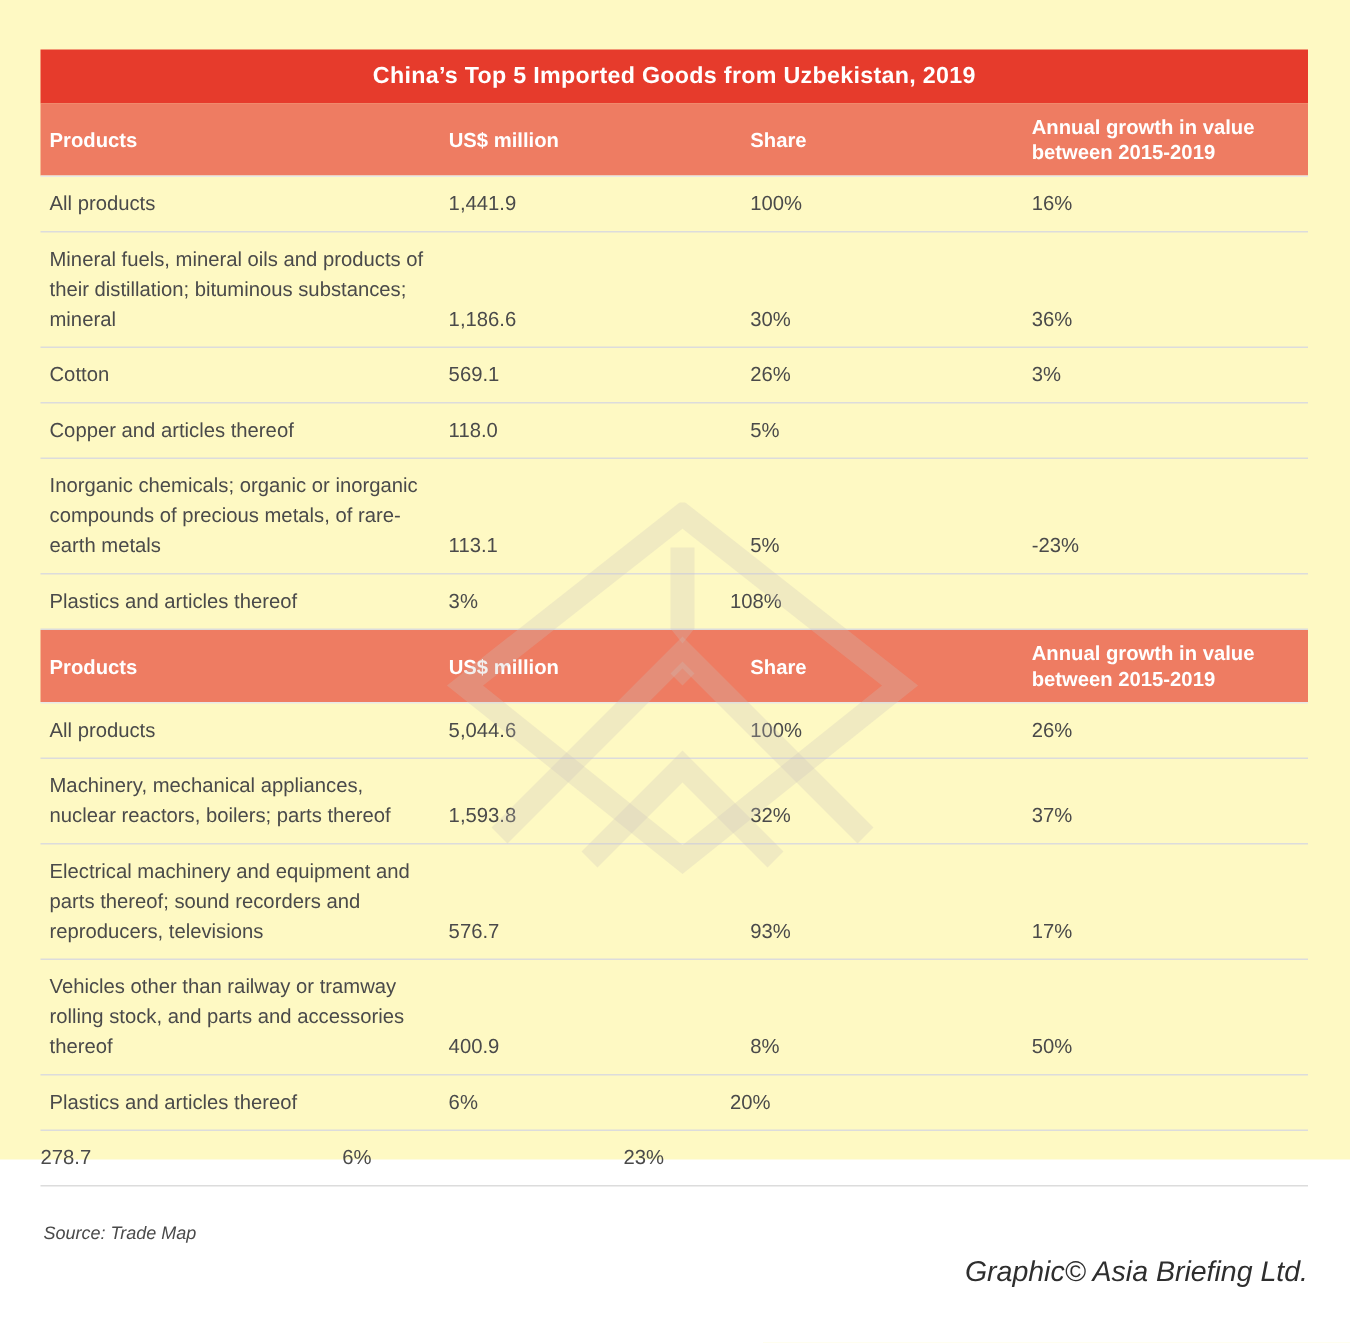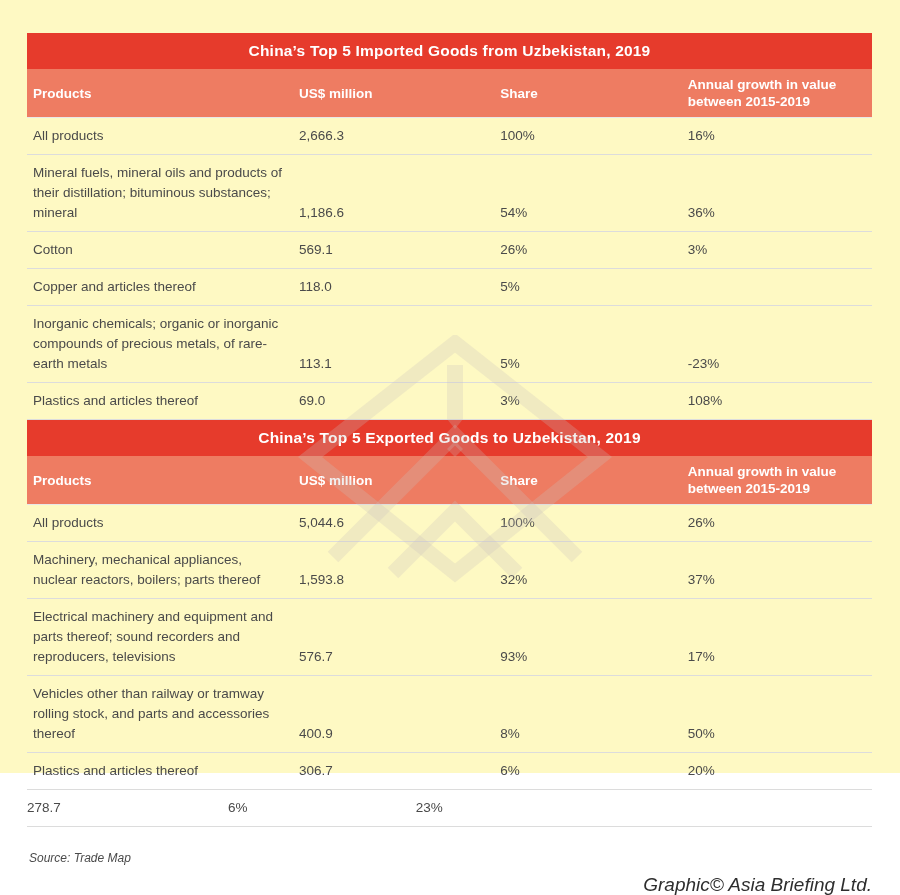--- a/index.html
+++ b/index.html
@@ -94,28 +94,28 @@
       <div class="title-bar">China’s Top 5 Imported Goods from Uzbekistan, 2019</div>
       <div class="col-header">
         <div class="c c1">Products</div>
         <div class="c c2">US$ million</div>
         <div class="c c3">Share</div>
         <div class="c c4">Annual growth in value between 2015-2019</div>
       </div>
       <div class="rows">
         <div class="row">
           <div class="c c1">All products</div>
-          <div class="c c2">2,666.3</div>
+          <div class="c c2">1,441.9</div>
           <div class="c c3">100%</div>
           <div class="c c4">16%</div>
         </div>
         <div class="row">
           <div class="c c1">Mineral fuels, mineral oils and products of their distillation; bituminous substances; mineral</div>
           <div class="c c2">1,186.6</div>
-          <div class="c c3">54%</div>
+          <div class="c c3">30%</div>
           <div class="c c4">36%</div>
         </div>
         <div class="row">
           <div class="c c1">Cotton</div>
           <div class="c c2">569.1</div>
           <div class="c c3">26%</div>
           <div class="c c4">3%</div>
         </div>
         <div class="row">
           <div class="c c1">Copper and articles thereof</div>
@@ -123,29 +123,27 @@
           <div class="c c3">5%</div>
         </div>
         <div class="row">
           <div class="c c1">Inorganic chemicals; organic or inorganic compounds of precious metals, of rare-earth metals</div>
           <div class="c c2">113.1</div>
           <div class="c c3">5%</div>
           <div class="c c4">-23%</div>
         </div>
         <div class="row">
           <div class="c c1">Plastics and articles thereof</div>
-          <div class="c c2">69.0</div>
           <div class="c c3">3%</div>
           <div class="c c4">108%</div>
         </div>
       </div>
     </section>
 
     <section>
-      <div class="title-bar">China’s Top 5 Exported Goods to Uzbekistan, 2019</div>
       <div class="col-header">
         <div class="c c1">Products</div>
         <div class="c c2">US$ million</div>
         <div class="c c3">Share</div>
         <div class="c c4">Annual growth in value between 2015-2019</div>
       </div>
       <div class="rows">
         <div class="row">
           <div class="c c1">All products</div>
           <div class="c c2">5,044.6</div>
@@ -165,21 +163,20 @@
           <div class="c c4">17%</div>
         </div>
         <div class="row">
           <div class="c c1">Vehicles other than railway or tramway rolling stock, and parts and accessories thereof</div>
           <div class="c c2">400.9</div>
           <div class="c c3">8%</div>
           <div class="c c4">50%</div>
         </div>
         <div class="row">
           <div class="c c1">Plastics and articles thereof</div>
-          <div class="c c2">306.7</div>
           <div class="c c3">6%</div>
           <div class="c c4">20%</div>
         </div>
         <div class="row">
           <div class="c c2">278.7</div>
           <div class="c c3">6%</div>
           <div class="c c4">23%</div>
         </div>
       </div>
     </section>

